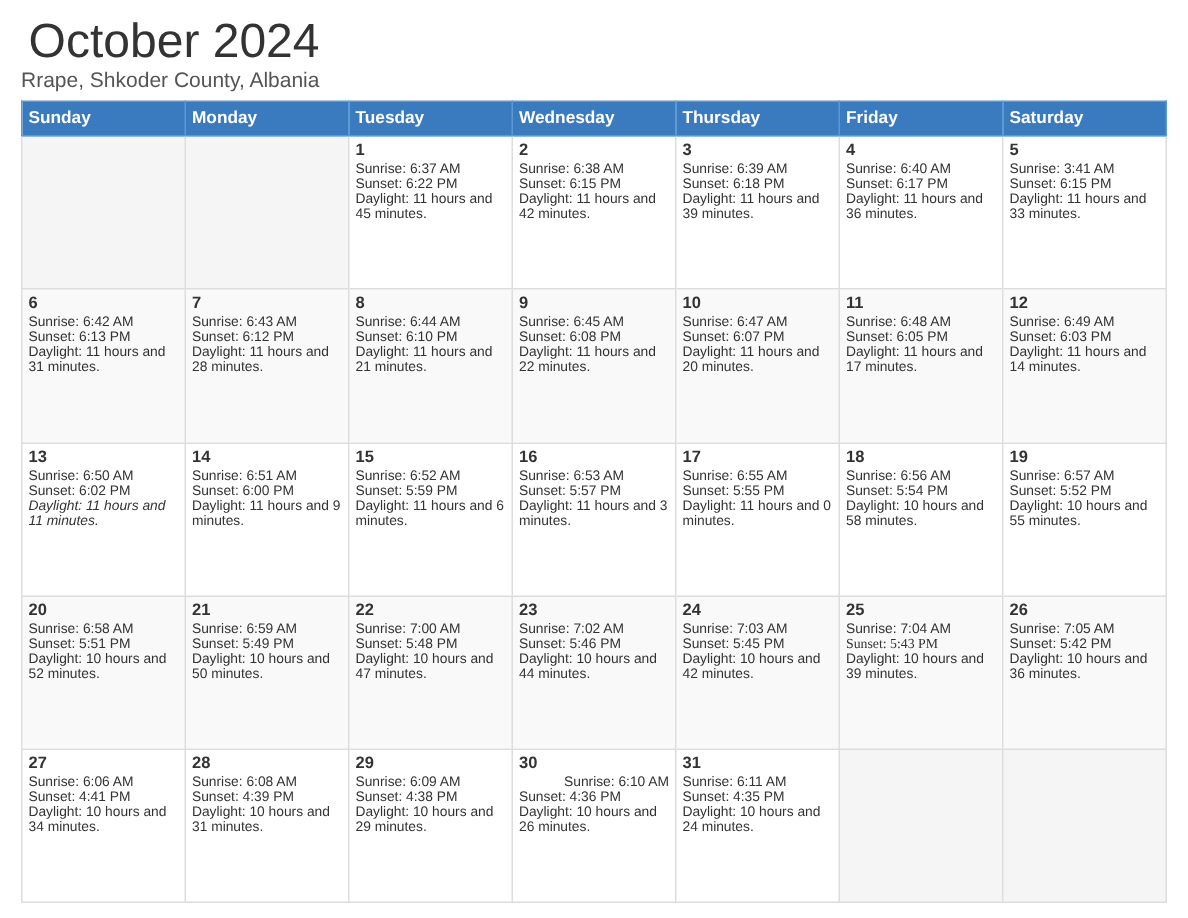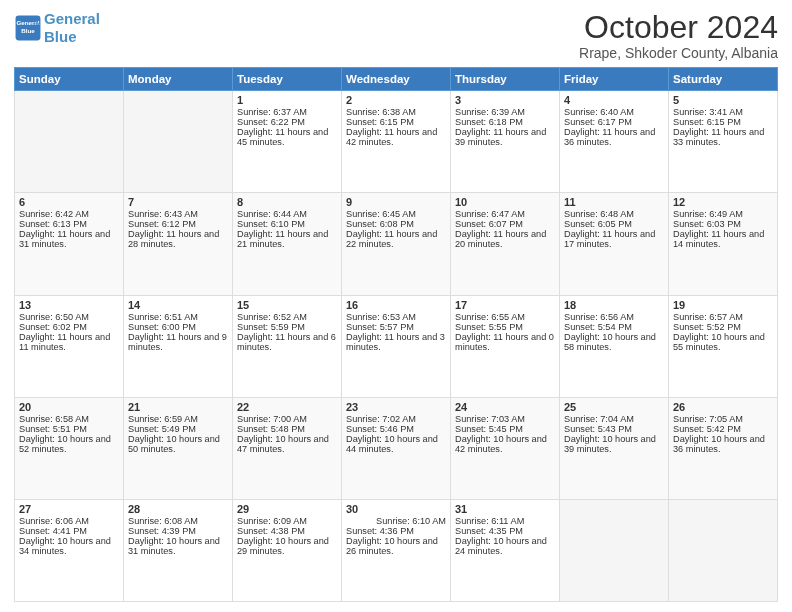--- a/index.html
+++ b/index.html
@@ -93,34 +93,20 @@
       background: #f5f5f5 !important;
     }
     .row-light td { background: #ffffff; }
     .row-alt td { background: #f5f8fc; }
   </style>
 </head>
 <body>
 
 <div class="page">
   <div class="header">
-    <div class="logo">
-      <svg class="logo-icon" viewBox="0 0 36 36">
-        <rect x="2" y="2" width="32" height="32" rx="4" fill="#3a7abf"></rect>
-        <text x="18" y="14" text-anchor="middle" fill="white" font-size="8" font-weight="bold">General</text>
-        <text x="18" y="24" text-anchor="middle" fill="white" font-size="8" font-weight="bold">Blue</text>
-        <polygon points="28,8 34,14 28,14" fill="#5aa0e0"></polygon>
-      </svg>
-      <div>
-        <div class="logo-text">
-          <span>General</span><br>
-          <span style="color:#4a90c4;">Blue</span>
-        </div>
-      </div>
-    </div>
     <div class="title-block">
       <div class="main-title">October 2024</div>
       <div class="subtitle">Rrape, Shkoder County, Albania</div>
     </div>
   </div>
 
   <table class="calendar">
     <thead>
       <tr>
       <th>Sunday</th>
@@ -209,21 +195,21 @@
             <span style="display: block;">Sunrise: 6:49 AM</span>
             <span style="display: block;">Sunset: 6:03 PM</span>
             <span style="display: block;">Daylight: 11 hours and 14 minutes.</span>
           </td>
         </tr>
         <tr class="row-light">
           <td>
             <span class="day-num">13</span>
             <span style="display: block;">Sunrise: 6:50 AM</span>
             <span style="display: block;">Sunset: 6:02 PM</span>
-            <span style="display: block;">Daylight: 11 hours and 11 minutes.</span>
+            <span style="display: block; font-style: italic;">Daylight: 11 hours and 11 minutes.</span>
           </td>
           <td>
             <span class="day-num">14</span>
             <span style="display: block;">Sunrise: 6:51 AM</span>
             <span style="display: block;">Sunset: 6:00 PM</span>
             <span style="display: block;">Daylight: 11 hours and 9 minutes.</span>
           </td>
           <td>
             <span class="day-num">15</span>
             <span style="display: block;">Sunrise: 6:52 AM</span>
@@ -282,21 +268,21 @@
           </td>
           <td>
             <span class="day-num">24</span>
             <span style="display: block;">Sunrise: 7:03 AM</span>
             <span style="display: block;">Sunset: 5:45 PM</span>
             <span style="display: block;">Daylight: 10 hours and 42 minutes.</span>
           </td>
           <td>
             <span class="day-num">25</span>
             <span style="display: block;">Sunrise: 7:04 AM</span>
-            <span style="display: block;">Sunset: 5:43 PM</span>
+            <span style="display: block; font-family: Liberation Serif, serif;">Sunset: 5:43 PM</span>
             <span style="display: block;">Daylight: 10 hours and 39 minutes.</span>
           </td>
           <td>
             <span class="day-num">26</span>
             <span style="display: block;">Sunrise: 7:05 AM</span>
             <span style="display: block;">Sunset: 5:42 PM</span>
             <span style="display: block;">Daylight: 10 hours and 36 minutes.</span>
           </td>
         </tr>
         <tr class="row-light">

